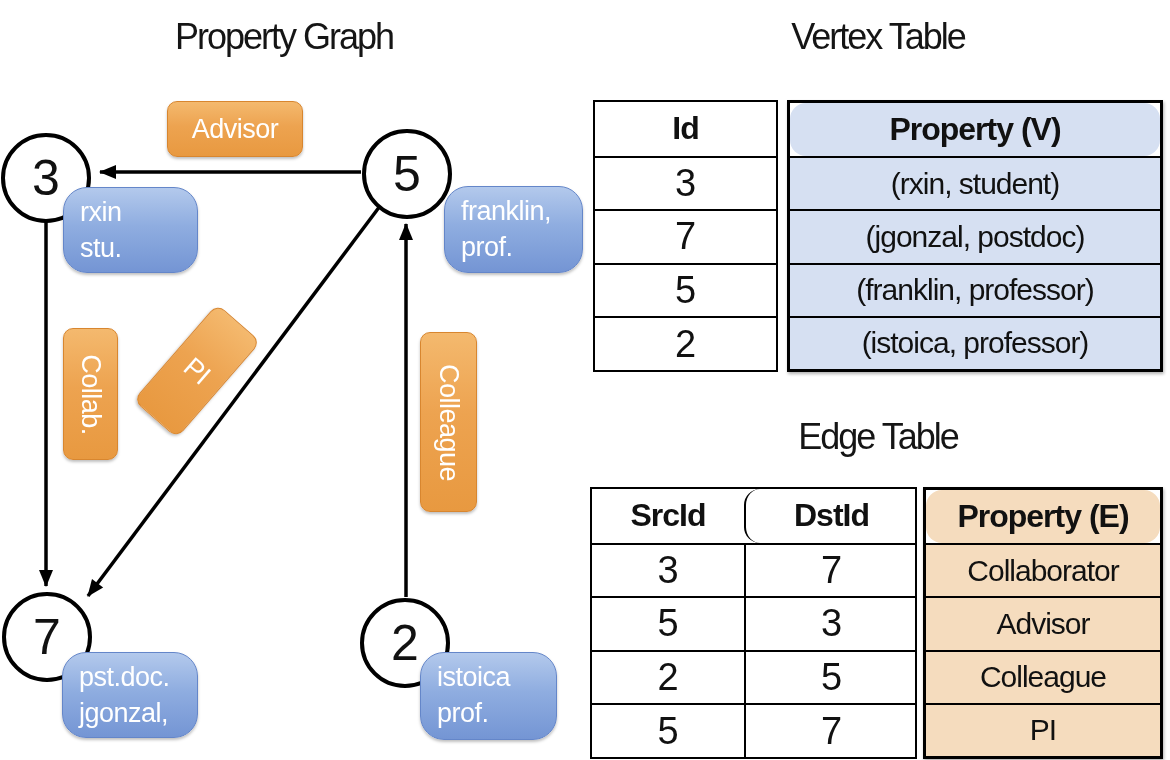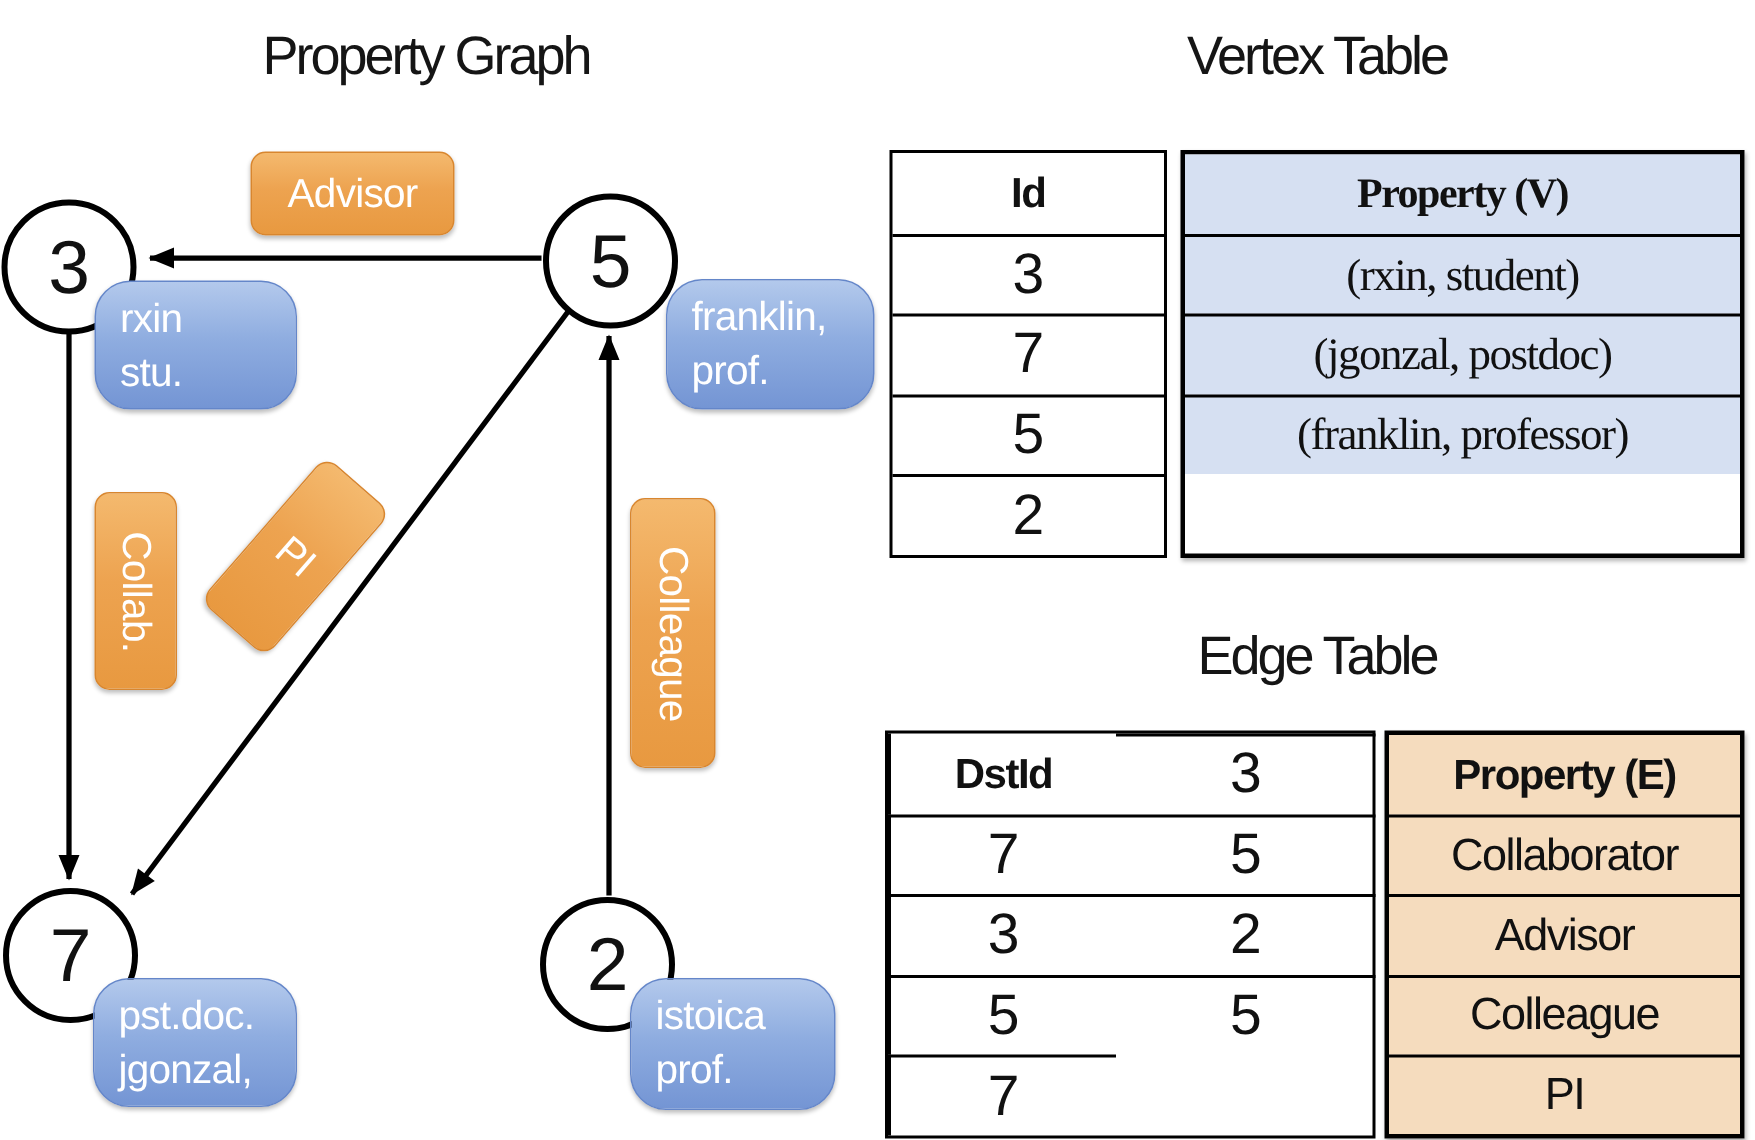--- a/index.html
+++ b/index.html
@@ -44,28 +44,28 @@
     padding:6px 0 0 16px;
   }
 
   
   .tblock{position:absolute;box-sizing:border-box;background:#fff;
     display:grid;grid-template-rows:repeat(5,1fr);}
   .cell{
     display:flex;align-items:center;justify-content:center;
     box-sizing:border-box;white-space:nowrap;
   }
-  .cell.htxt{font-weight:bold;font-size:28px;letter-spacing:-1px;}
+  .cell.htxt{font-weight:bold;font-size:32px;letter-spacing:-1px;border-radius:16px;}
   .cell.num{font-size:38px;}
   .cell.txt{font-size:30px;letter-spacing:-1px;}
   .bt{border-top:2.5px solid #000;}
   .bl{border-left:2.5px solid #000;}
   .id-block{border:2.5px solid #000;}
   .prop-block{border:3px solid #000;box-shadow:1px 2px 3px rgba(0,0,0,0.3);}
-  .blue-cells .cell{background:#d6e0f2;font-family:Liberation Serif, serif;}
+  .blue-cells .cell{background:#d6e0f2;}
   .tan-cells .cell{background:#f5dcbe;}
   .grid2{grid-template-columns:152px 173px;grid-auto-flow:row;}
 </style>
 </head>
 <body>
 
 <div id="stage">
 
   <div class="abs big-title" style="left:64px;top:16px;width:440px;">Property Graph</div>
 
@@ -132,25 +132,27 @@
     <div class="cell num bt">7</div>
     <div class="cell num bt">5</div>
     <div class="cell num bt">2</div>
   </div>
 
   <div class="tblock prop-block blue-cells" style="left:787px;top:100px;width:376px;height:272px;">
     <div class="cell htxt">Property (V)</div>
     <div class="cell txt bt">(rxin, student)</div>
     <div class="cell txt bt">(jgonzal, postdoc)</div>
     <div class="cell txt bt">(franklin, professor)</div>
+    <div class="cell txt bt">(istoica, professor)</div>
   </div>
 
   <div class="abs big-title" style="left:593px;top:416px;width:570px;">Edge Table</div>
 
   <div class="tblock id-block grid2" style="left:590px;top:487px;width:327px;height:272px;">
+    <div class="cell htxt">SrcId</div>
     <div class="cell htxt bl">DstId</div>
     <div class="cell num bt">3</div>
     <div class="cell num bt bl">7</div>
     <div class="cell num bt">5</div>
     <div class="cell num bt bl">3</div>
     <div class="cell num bt">2</div>
     <div class="cell num bt bl">5</div>
     <div class="cell num bt">5</div>
     <div class="cell num bt bl">7</div>
   </div>

